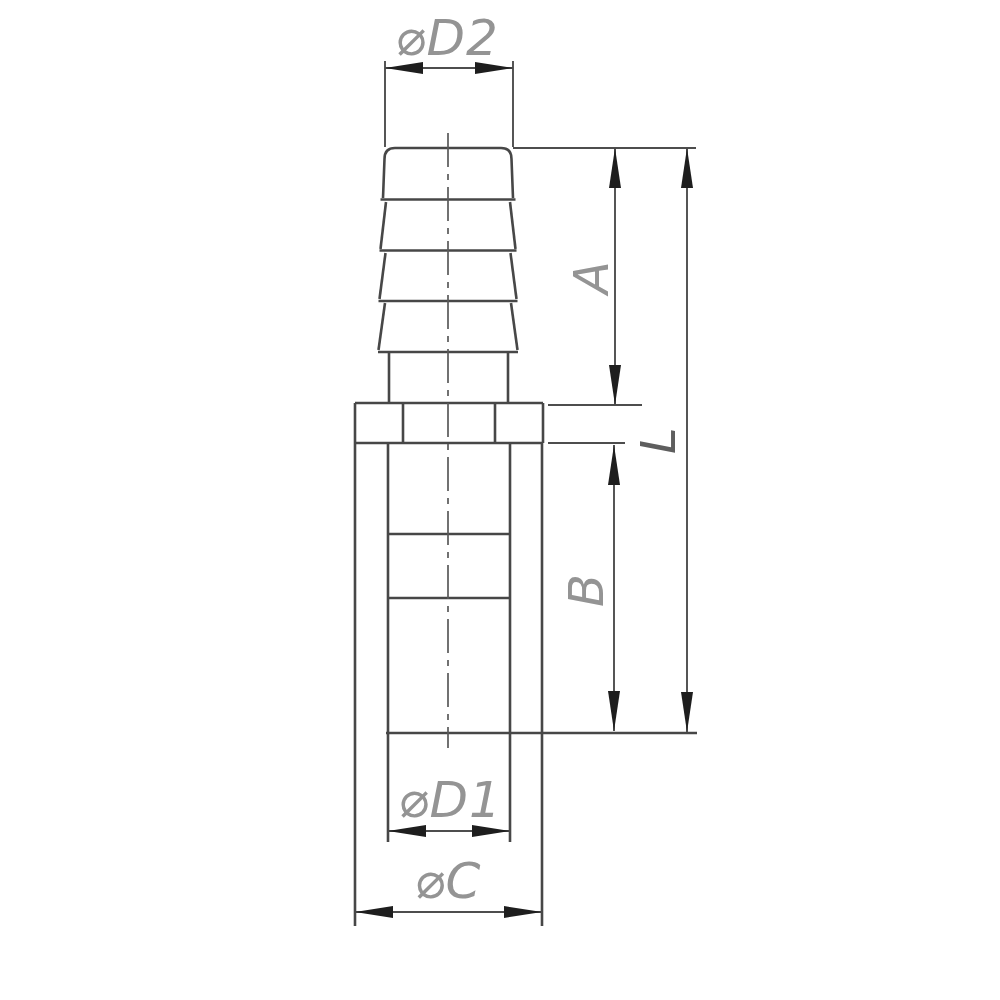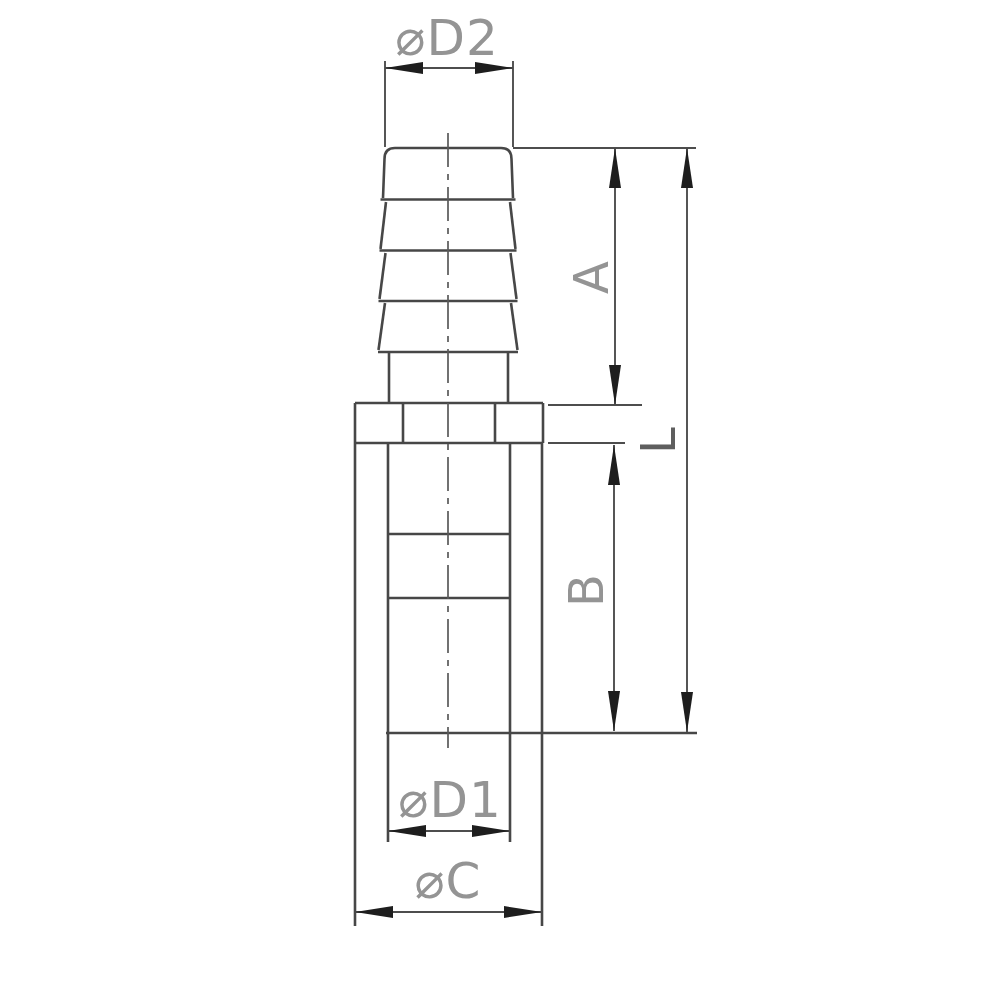--- a/index.html
+++ b/index.html
@@ -7,20 +7,21 @@
     padding: 0;
     background: #ffffff;
   }
   .canvas {
     position: relative;
     width: 1000px;
     height: 1000px;
     background: #ffffff;
     overflow: hidden;
     font-family: "DejaVu Sans", sans-serif;
+    font-style: italic;
   }
   svg.drawing {
     position: absolute;
     left: 0;
     top: 0;
     width: 1000px;
     height: 1000px;
   }
   
   .outline {

